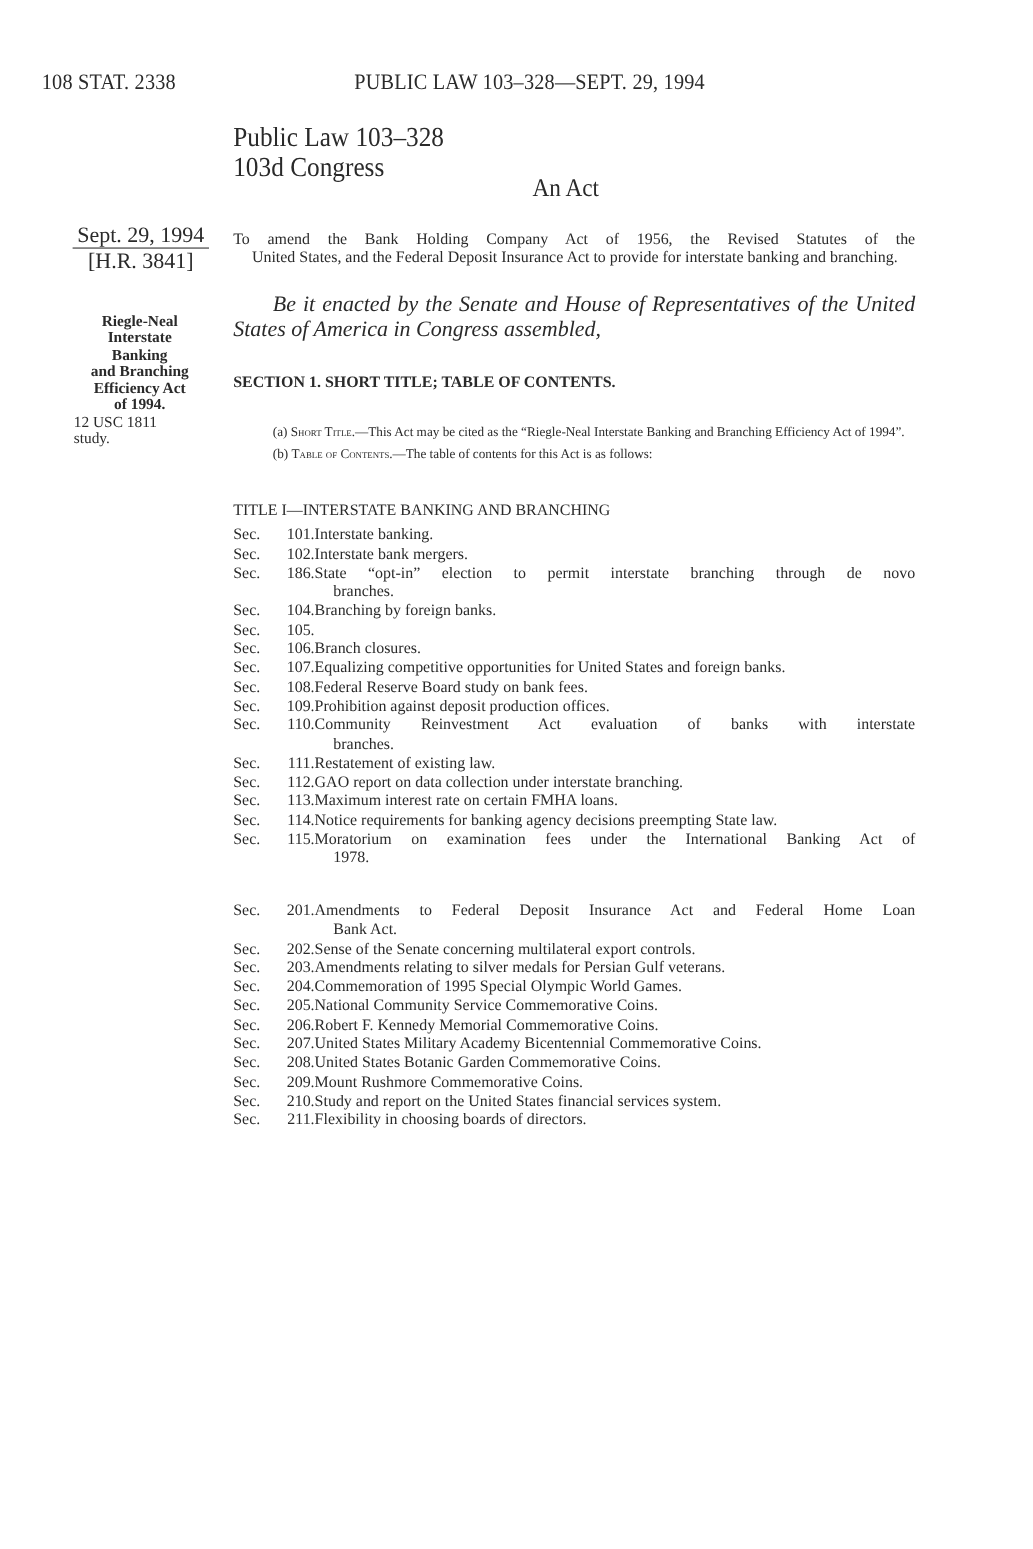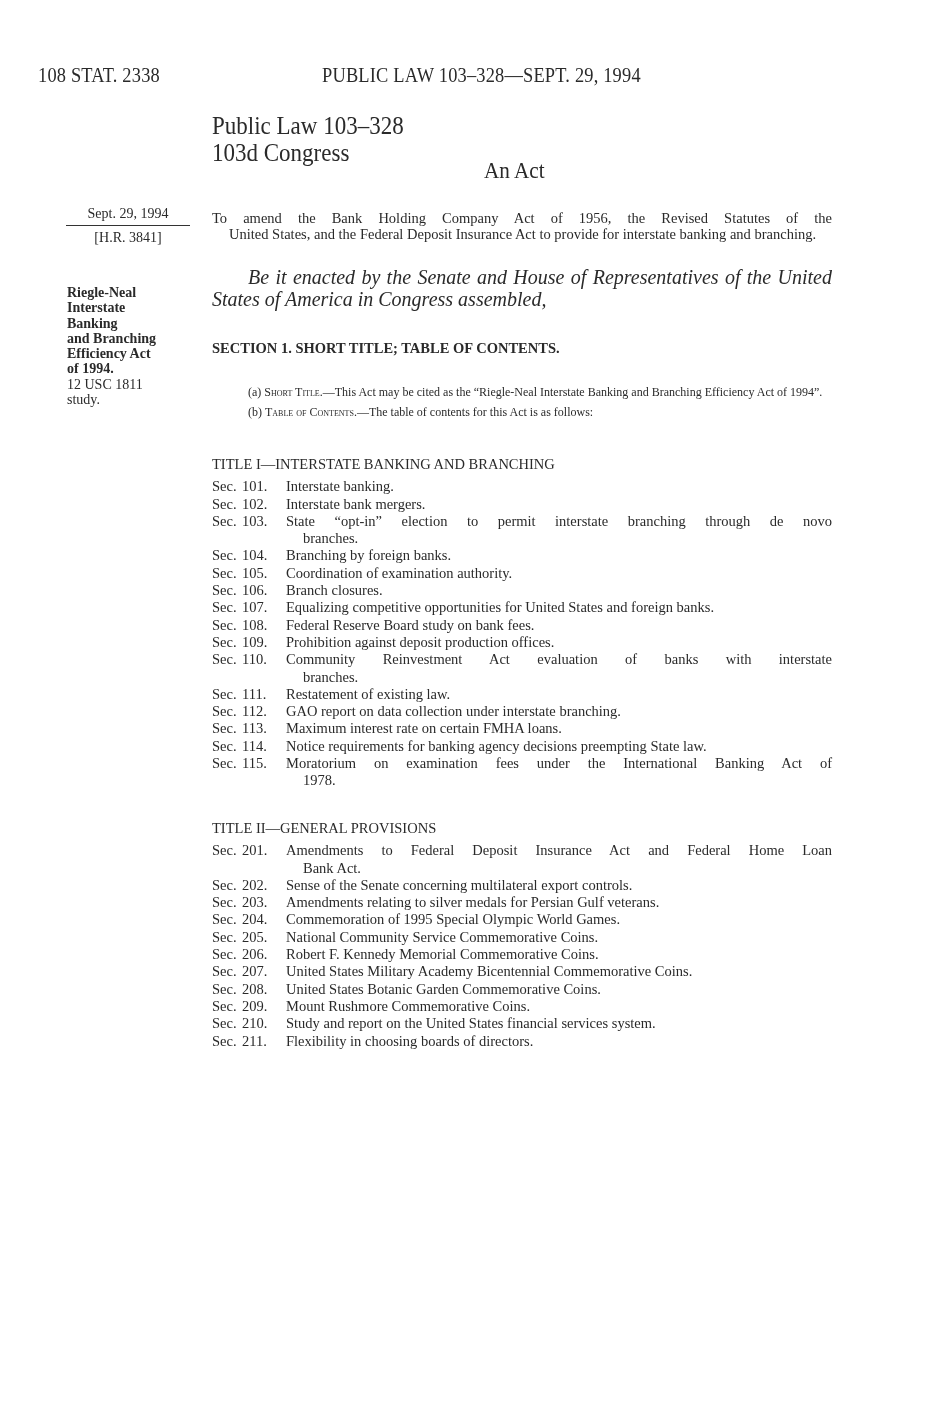--- a/index.html
+++ b/index.html
@@ -4,35 +4,35 @@
 <style>
   html, body { margin: 0; padding: 0; }
   body {
     width: 939px; height: 1408px; background: #ffffff; position: relative;
     font-family: "Liberation Serif", "DejaVu Serif", serif; color: #2a2a2a;
     overflow: hidden;
   }
   .abs { position: absolute; }
   .hdr { top: 64px; font-size: 20px; letter-spacing: 0.2px; transform: scaleX(0.92); transform-origin: left top; }
   .hdr-left { left: 38px; }
-  .margin-date { left: 66px; top: 205px; width: 124px; text-align: center; font-size: 14px; line-height: 18px; }
+  .margin-date { left: 66px; top: 205px; width: 124px; text-align: center; font-size: 20px; line-height: 18px; }
   .margin-date .rule { border-top: 1.5px solid #333; margin: 2px 0 3px 0; }
   .margin-note { left: 67px; top: 285px; width: 120px; font-size: 14px; line-height: 15.3px; }
-  .margin-note .strong { font-weight: bold; }
+  .margin-note .strong { font-weight: bold; text-align: center; }
   .purpose { left: 212px; top: 210px; width: 620px; font-size: 14.5px; line-height: 16px; text-align: justify; }
   .enact { left: 212px; top: 266px; width: 620px; font-size: 20px; line-height: 22px; font-style: italic; text-align: justify; text-indent: 36px; }
   .sec-head { left: 212px; top: 340px; font-size: 14.5px; font-weight: bold; }
   .body-text { left: 212px; top: 382px; width: 620px; font-size: 12px; line-height: 20px; text-align: justify; }
   .body-text p { margin: 0; text-indent: 36px; }
   .sc { font-variant: small-caps; }
   .toc { left: 212px; width: 620px; font-size: 14.5px; line-height: 17.3px; }
   .toc-title { text-align: left; font-size: 14.5px; margin-bottom: 5px; }
   .toc-row { display: flex; }
   .toc-sec { width: 30px; flex: none; }
-  .toc-num { width: 44px; flex: none; }
+  .toc-num { width: 44px; flex: none; text-align: right; }
   .toc-text { flex: 1; text-align: justify; }
   .toc-text .cont { display: block; padding-left: 17px; }
 </style>
 </head>
 <body>
 
 <div class="abs hdr hdr-left">108 STAT. 2338</div>
 <div class="abs hdr" style="left:322px;">PUBLIC LAW 103–328—SEPT. 29, 1994</div>
 
 <div class="abs" style="left:212px; top:112px; font-size:25px; line-height:27px; transform:scaleX(0.92); transform-origin:left top;">
@@ -84,35 +84,34 @@
         <span class="toc-num">101.</span>
         <span class="toc-text"><span style="">Interstate banking.</span></span>
       </div>
       <div class="toc-row">
         <span class="toc-sec">Sec.</span>
         <span class="toc-num">102.</span>
         <span class="toc-text"><span style="">Interstate bank mergers.</span></span>
       </div>
       <div class="toc-row">
         <span class="toc-sec">Sec.</span>
-        <span class="toc-num">103.</span>
+        <span class="toc-num">186.</span>
         <span class="toc-text">
           <span style="display:block;text-align-last:justify;">State “opt-in” election to permit interstate branching through de novo</span>
           <span class="cont">branches.</span>
         </span>
       </div>
       <div class="toc-row">
         <span class="toc-sec">Sec.</span>
         <span class="toc-num">104.</span>
         <span class="toc-text"><span style="">Branching by foreign banks.</span></span>
       </div>
       <div class="toc-row">
         <span class="toc-sec">Sec.</span>
         <span class="toc-num">105.</span>
-        <span class="toc-text"><span style="">Coordination of examination authority.</span></span>
       </div>
       <div class="toc-row">
         <span class="toc-sec">Sec.</span>
         <span class="toc-num">106.</span>
         <span class="toc-text"><span style="">Branch closures.</span></span>
       </div>
       <div class="toc-row">
         <span class="toc-sec">Sec.</span>
         <span class="toc-num">107.</span>
         <span class="toc-text"><span style="">Equalizing competitive opportunities for United States and foreign banks.</span></span>
@@ -160,21 +159,20 @@
         <span class="toc-num">115.</span>
         <span class="toc-text">
           <span style="display:block;text-align-last:justify;">Moratorium on examination fees under the International Banking Act of</span>
           <span class="cont">1978.</span>
         </span>
       </div>
     </div>
 </div>
 
 <div class="abs toc" style="top:820px;">
-  <div class="toc-title">TITLE II—GENERAL PROVISIONS</div>
   <div id="toc2">
       <div class="toc-row">
         <span class="toc-sec">Sec.</span>
         <span class="toc-num">201.</span>
         <span class="toc-text">
           <span style="display:block;text-align-last:justify;">Amendments to Federal Deposit Insurance Act and Federal Home Loan</span>
           <span class="cont">Bank Act.</span>
         </span>
       </div>
       <div class="toc-row">

